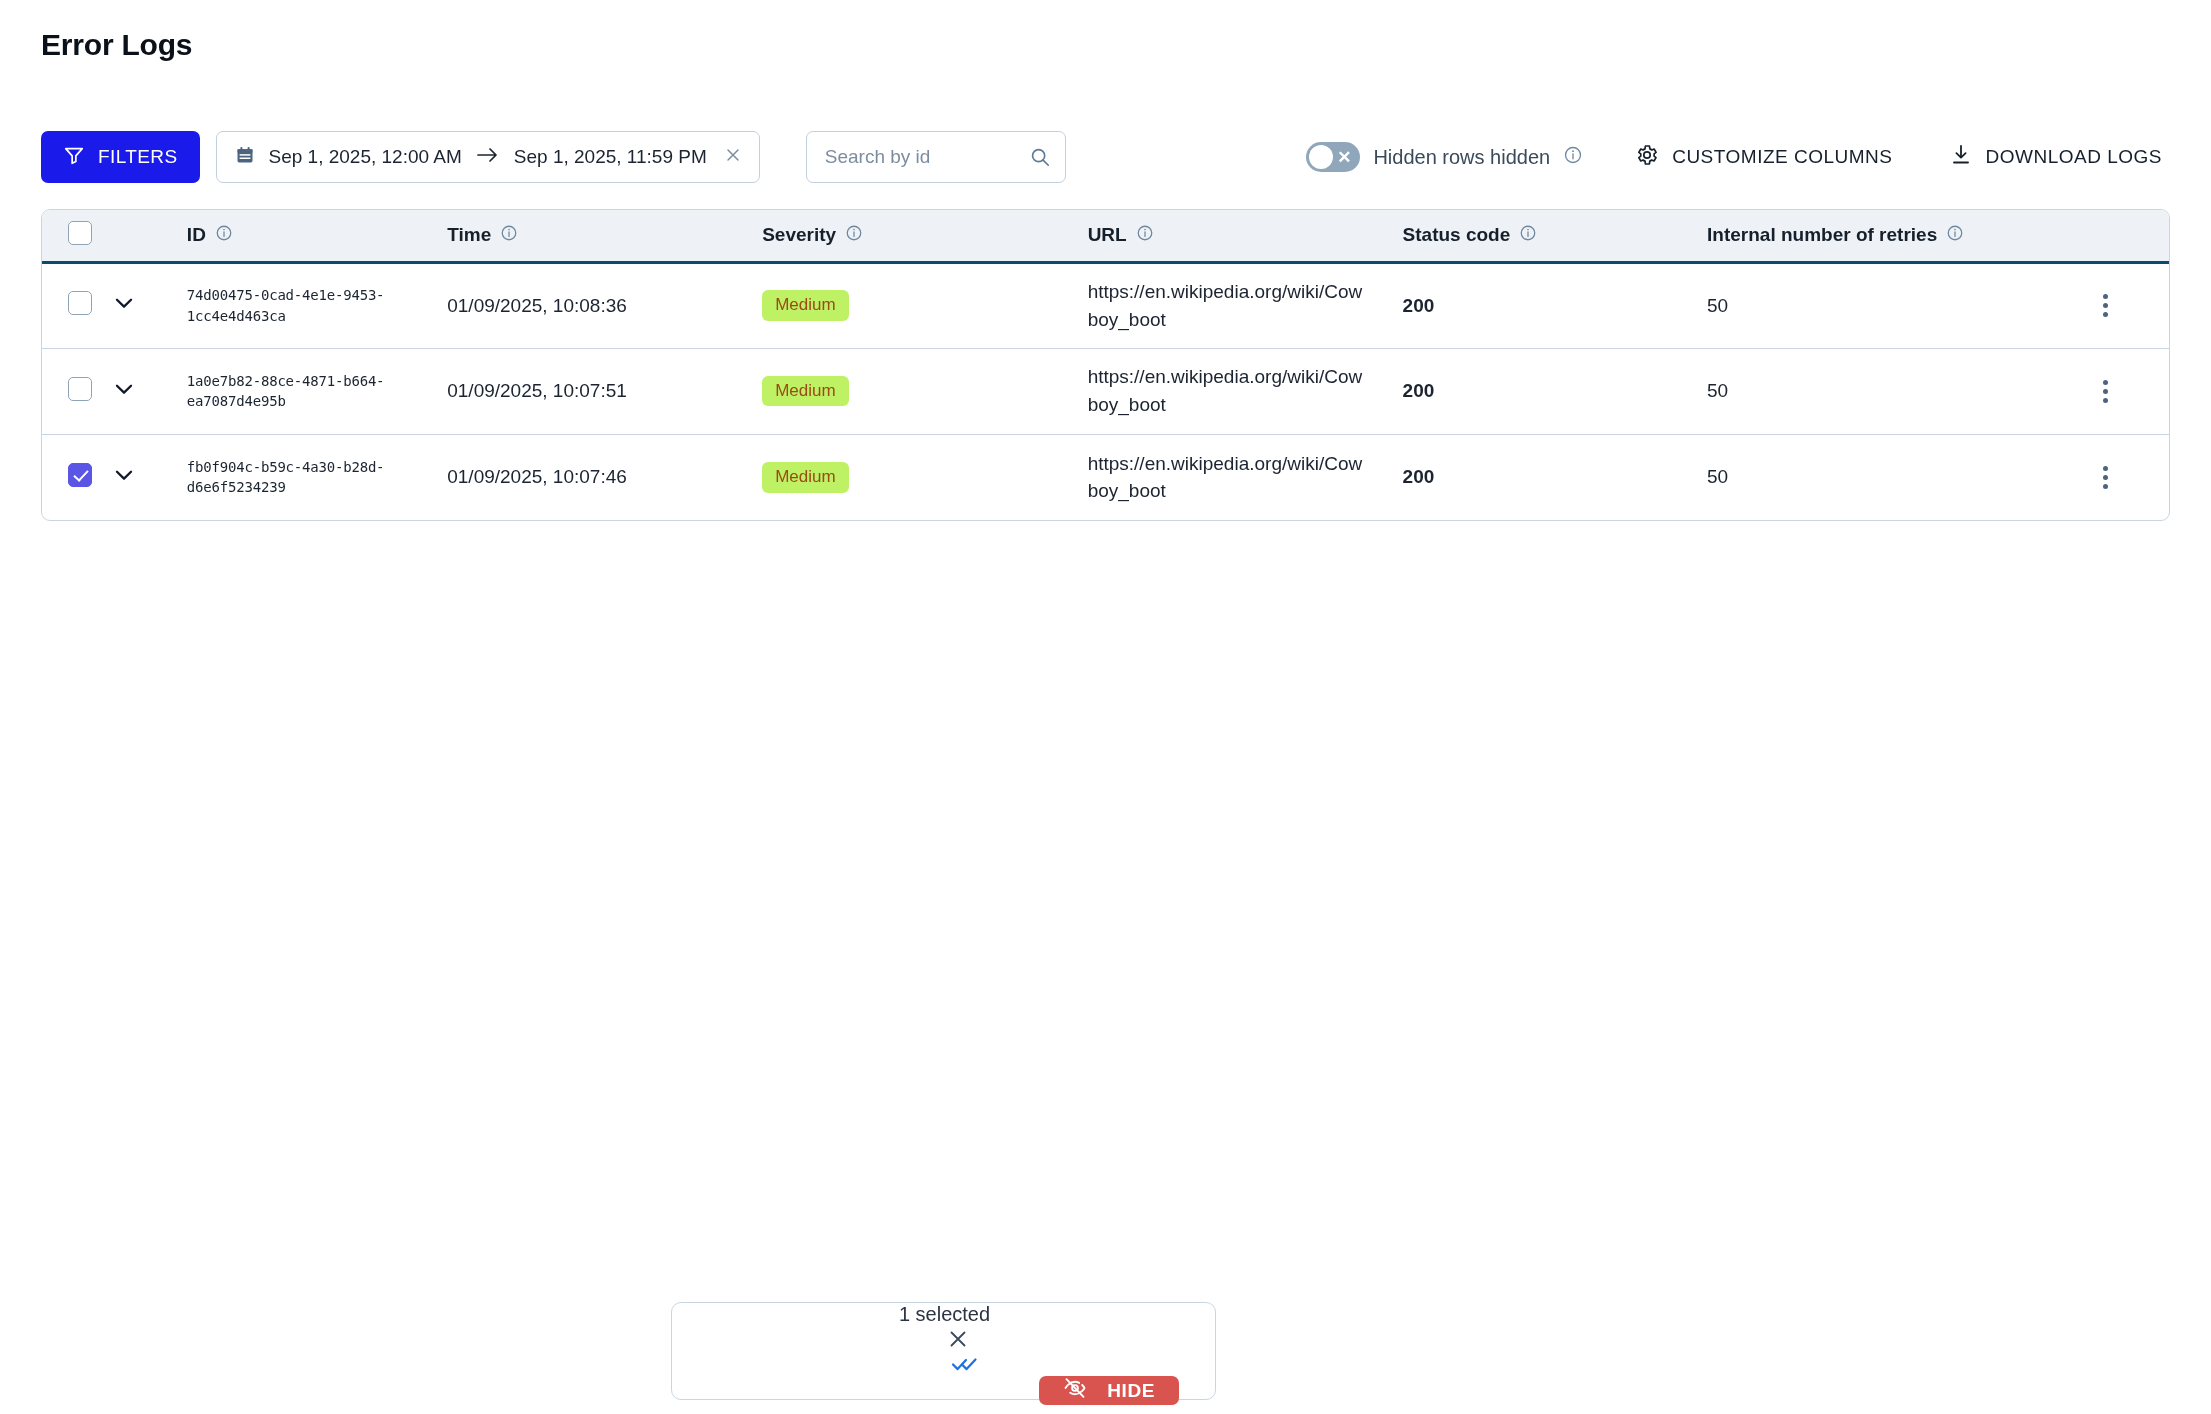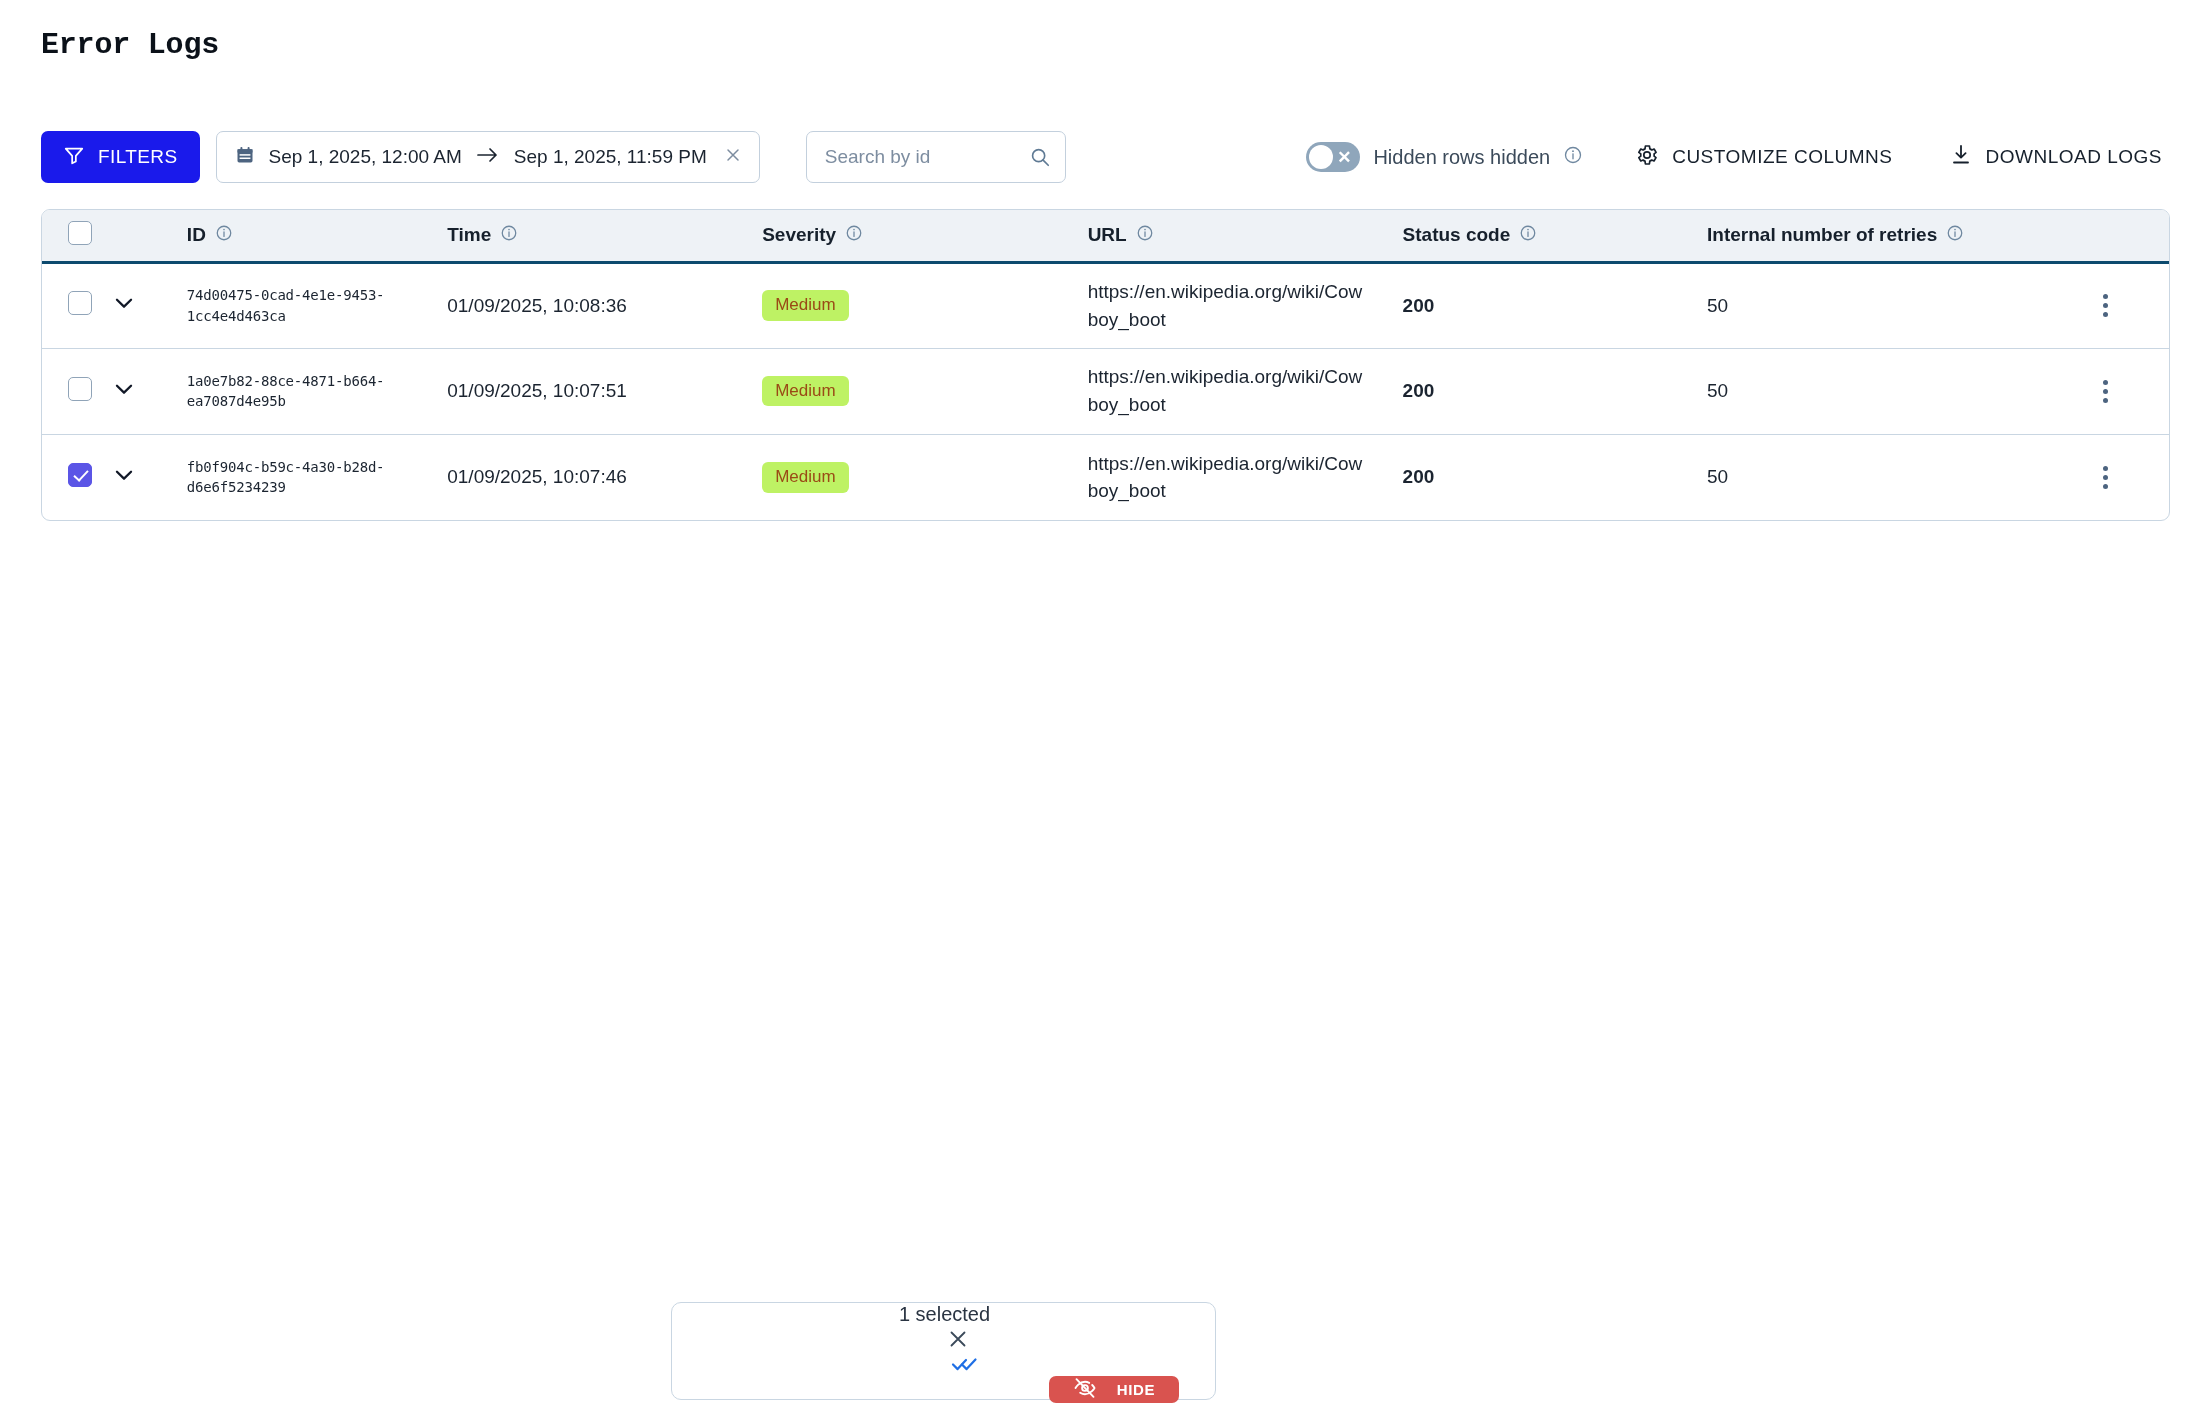--- a/index.html
+++ b/index.html
@@ -14,21 +14,20 @@
   .page { position: relative; width: 2211px; height: 1414px; }
 
   
   .page-title {
     position: absolute;
     left: 41px; top: 28px;
     font-size: 30px;
     font-weight: bold;
     letter-spacing: -0.2px;
     color: #0b1119;
-    font-family: Liberation Mono, monospace;
   }
 
   
   .toolbar {
     position: absolute;
     left: 41px; top: 131px;
     width: 2129px; height: 52px;
     display: flex;
     align-items: center;
   }
@@ -321,21 +320,21 @@
     margin-left: auto;
     height: 52px;
     padding: 0 24px;
     background: #d9534f;
     color: #ffffff;
     border: none;
     border-radius: 7px;
     display: flex;
     align-items: center;
     gap: 20px;
-    font-size: 15px;
+    font-size: 19px;
     font-weight: bold;
     letter-spacing: 0.6px;
     cursor: pointer;
   }
 </style>
 </head>
 <body>
 
 <div class="page">
 

